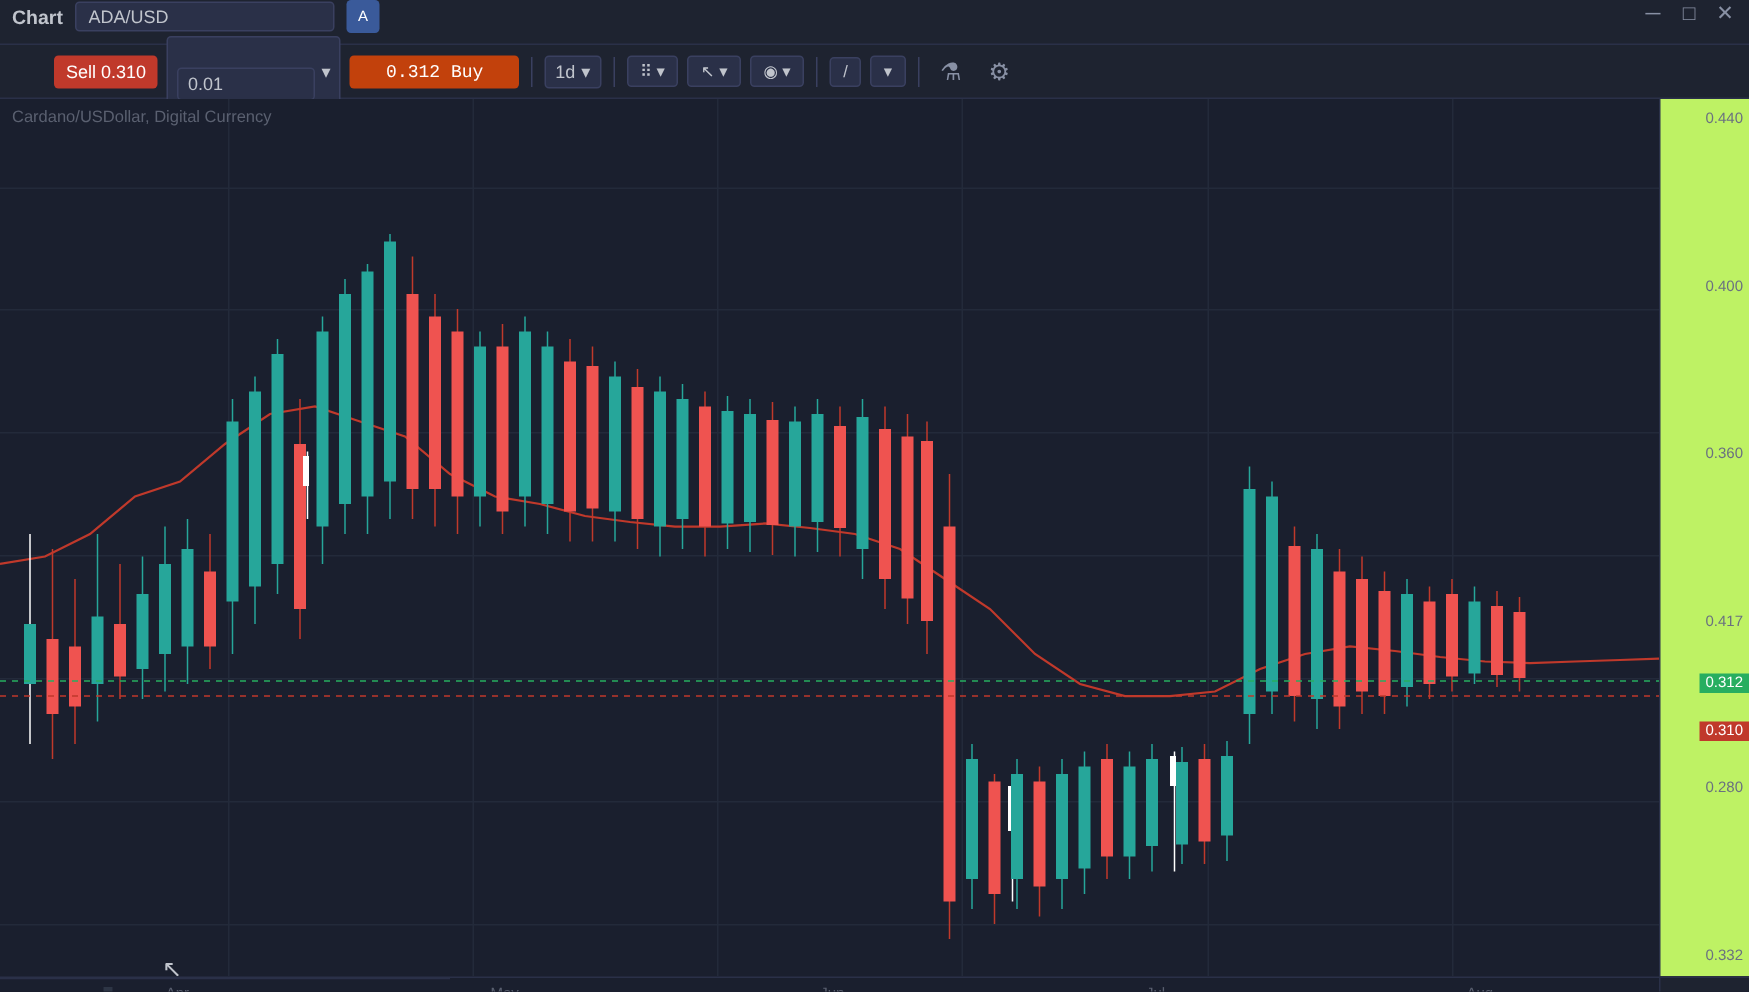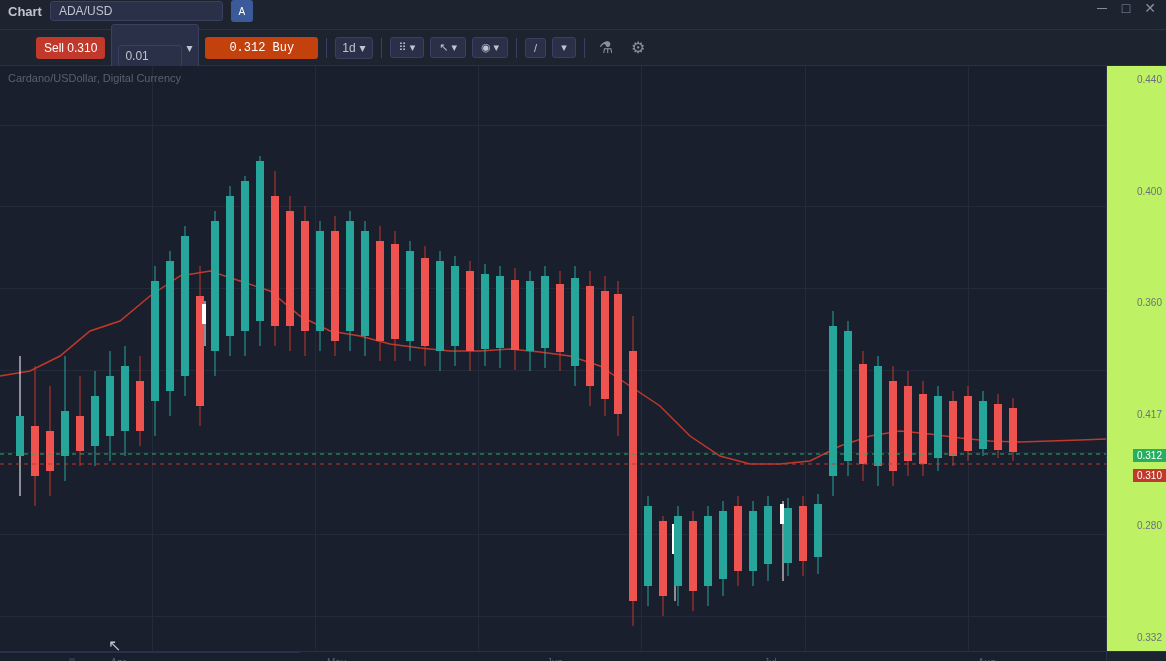--- a/index.html
+++ b/index.html
@@ -102,21 +102,21 @@
       white-space: nowrap;
       font-family: Liberation Mono, monospace;
     }
     .lot-input {
       background: #2a3048;
       border: 1px solid #3a4060;
       color: #c0c4cc;
       font-size: 12px;
       padding: 3px 6px;
       border-radius: 3px;
-      width: 64px;
+      width: 92px;
       margin-top: 17px;
     }
     .tb-dropdown {
       background: #2a3048;
       border: 1px solid #3a4060;
       color: #c0c4cc;
       font-size: 12px;
       padding: 3px 6px;
       border-radius: 3px;
       cursor: pointer;
@@ -627,21 +627,21 @@
     <div class="price-label">0.360</div>
     <div class="price-label">0.417</div>
     <div class="price-label">0.280</div>
     <div class="price-label">0.332</div>
   </div>
 
   <div id="price-tags">
     <div class="price-tag-buy" style="top: 383px; margin-left: 40px;">
       <span>0.312</span>
     </div>
-    <div class="price-tag-sell" style="top: 403px;">
+    <div class="price-tag-sell" style="top: 415px;">
       <span>0.310</span>
     </div>
   </div>
 
   <div id="cursor" style="left: 108px; top: 570px;">↖</div>
 
 </div>
 
 <div id="bottom-section">
 

